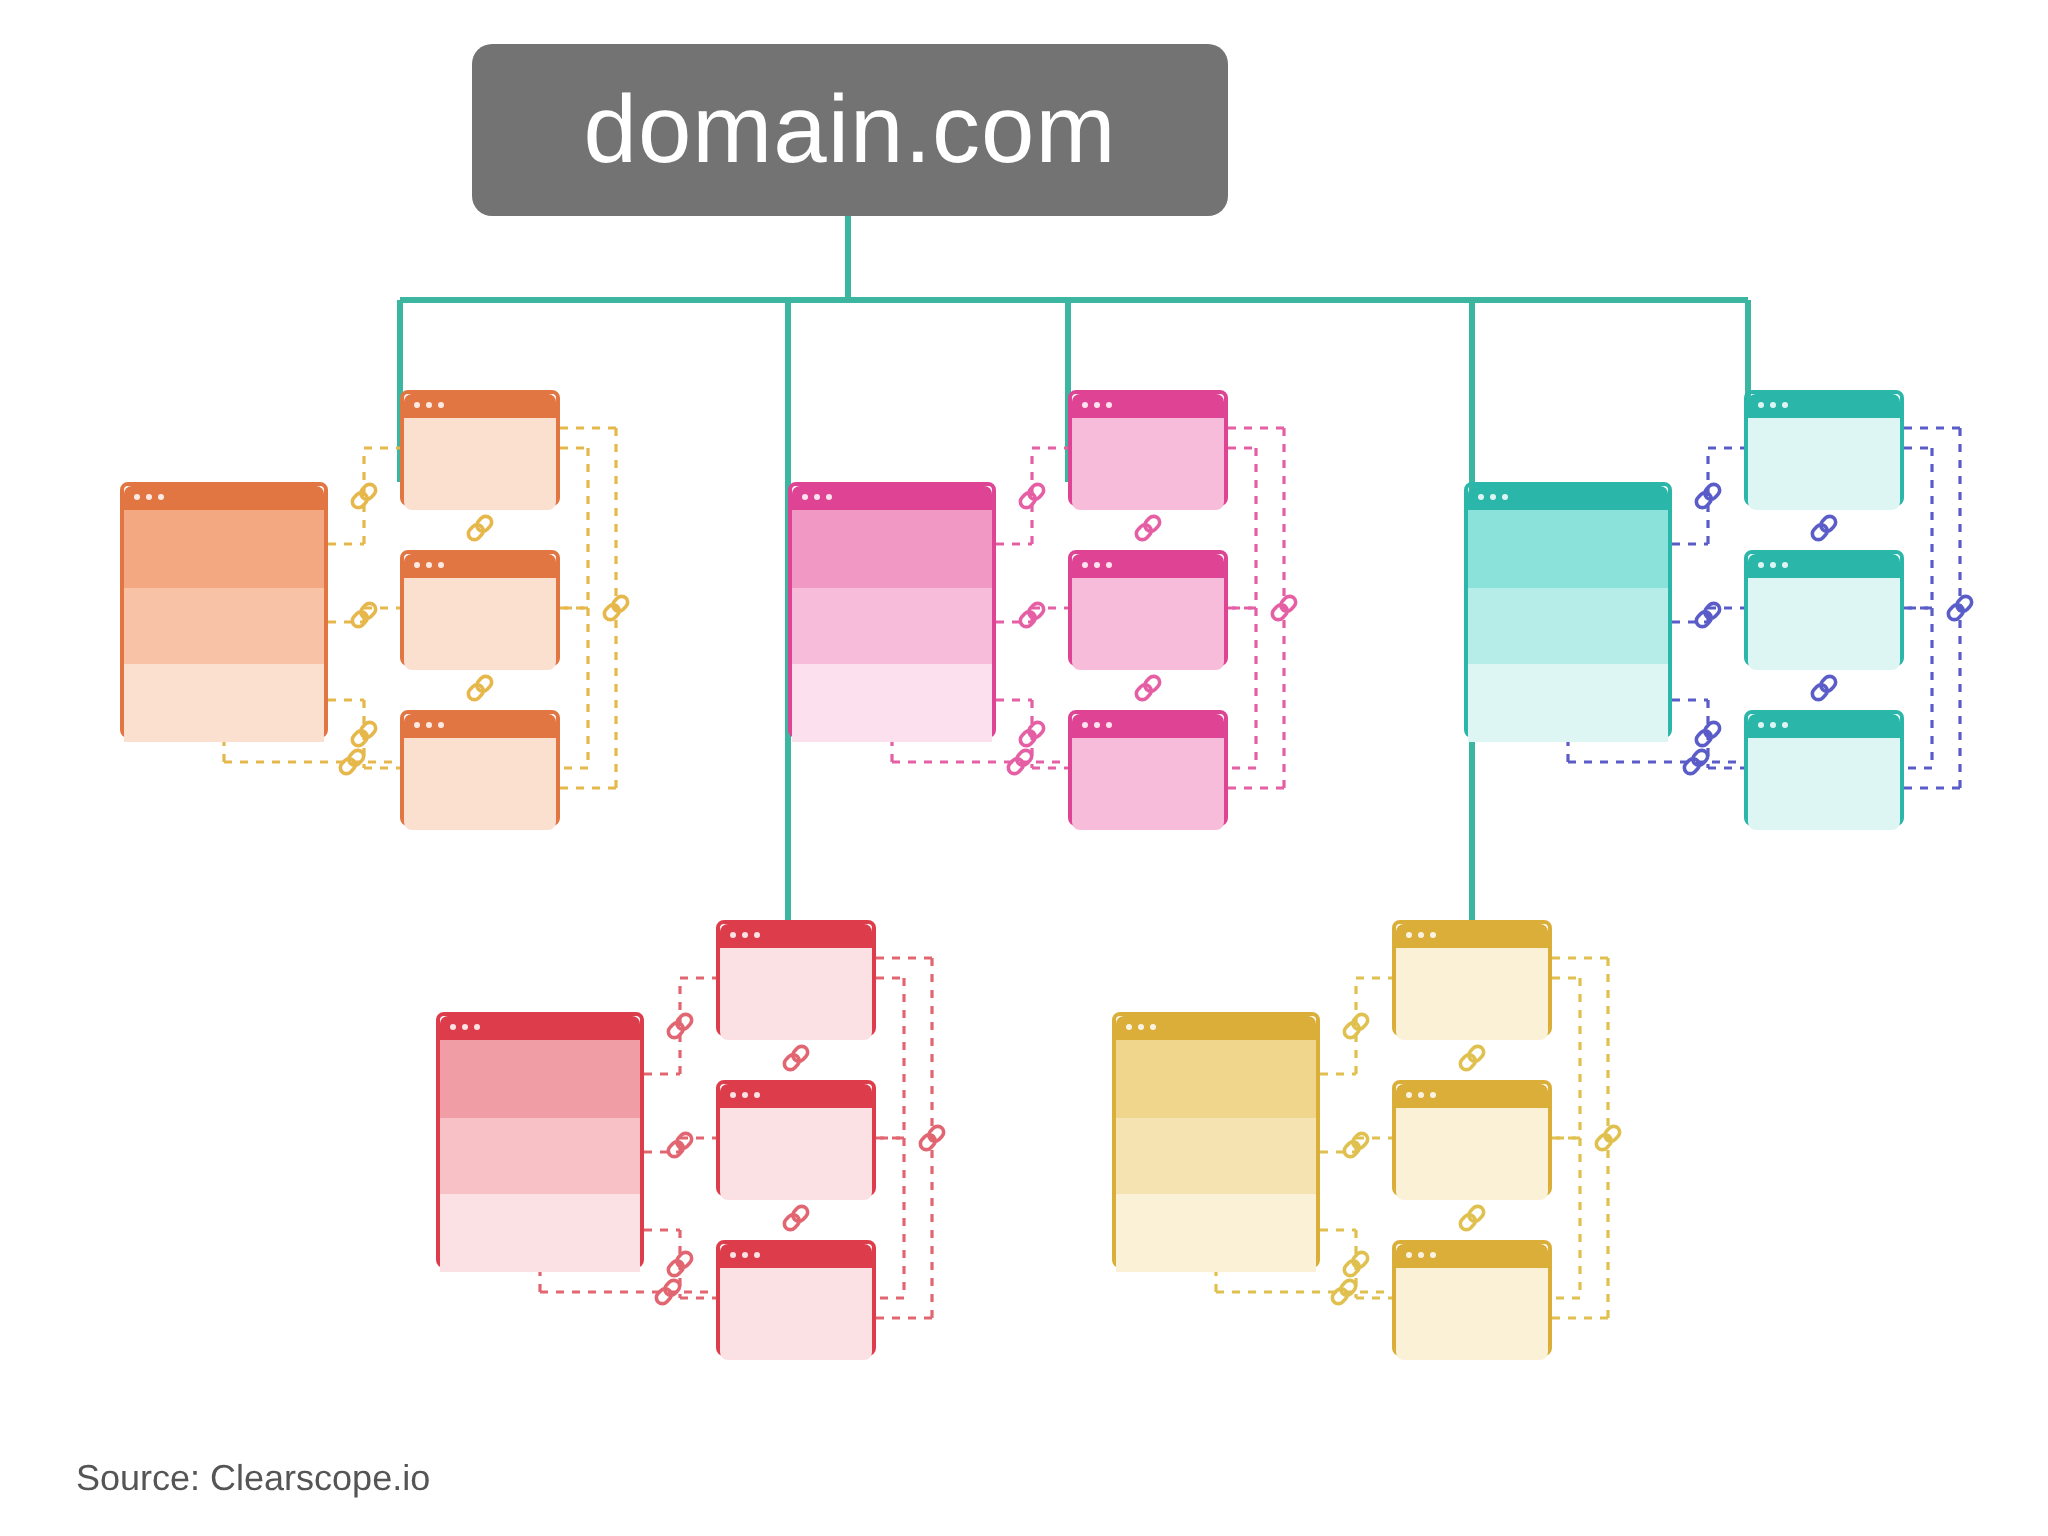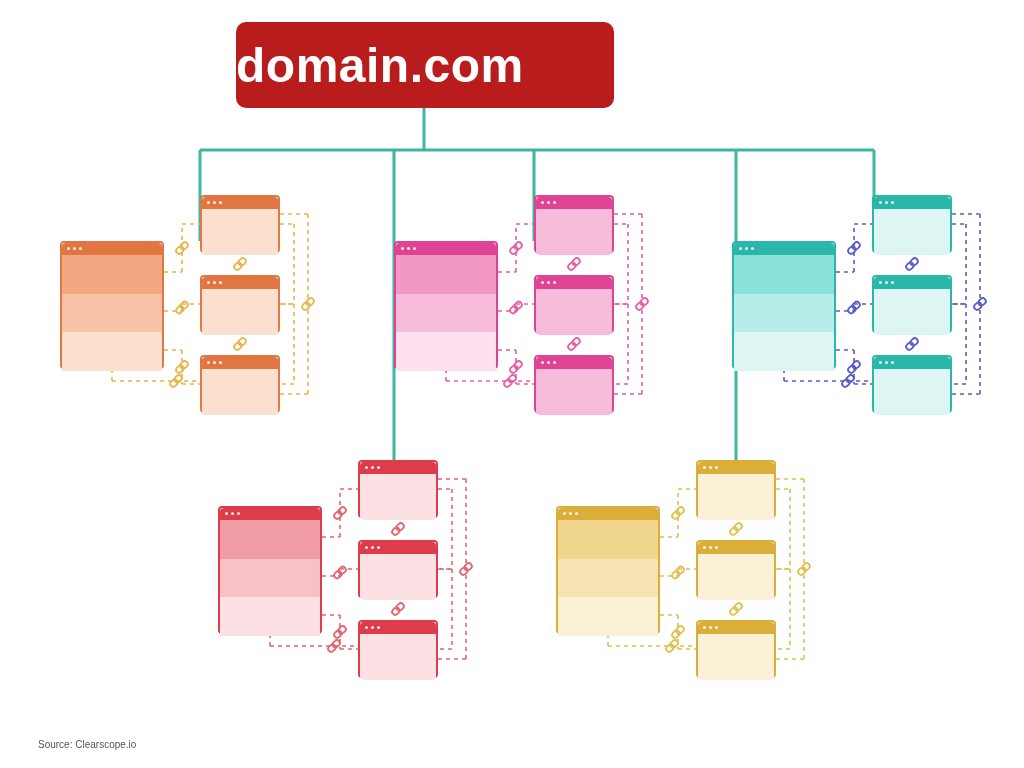--- a/index.html
+++ b/index.html
@@ -12,28 +12,29 @@
     position: relative;
   }
   .stage {
     position: relative;
     width: 1024px; height: 768px;
   }
   .title-pill {
     position: absolute;
     left: 236px; top: 22px;
     width: 378px; height: 86px;
-    background: #b91c1c;
+    background: #737373;
     border-radius: 10px;
     color: #fff;
     font-size: 48px;
-    font-weight: 700;
+    font-weight: 400;
     letter-spacing: 0.5px;
     display: flex;
     align-items: center;
+    justify-content: center;
   }
   svg.connectors {
     position: absolute;
     left: 0; top: 0;
     width: 1024px; height: 768px;
     pointer-events: none;
   }
   .cluster { position: absolute; }
   .browser {
     position: absolute;
@@ -106,21 +107,21 @@
   .yellow.list-browser { border: 2.5px solid #dbae3a; }
   .yellow.list-browser .row:nth-child(1) { background: #f0d58c; }
   .yellow.list-browser .row:nth-child(2) { background: #f5e3b1; }
   .yellow.list-browser .row:nth-child(3) { background: #faf1d7; }
   .yellow.child-browser { border: 2.5px solid #dbae3a; }
   .yellow.child-browser .body { background: #faf1d7; }
 
   .source {
     position: absolute;
     left: 38px; bottom: 18px;
-    font-size: 10px;
+    font-size: 18px;
     color: #555;
   }
 </style>
 </head>
 <body>
 
 <div class="stage">
 
   <div class="title-pill">
     <span>domain.com</span>

